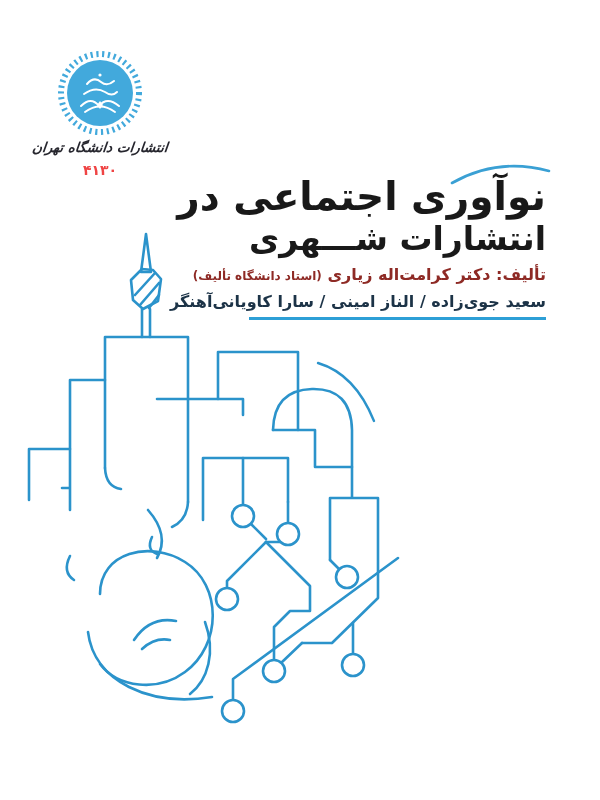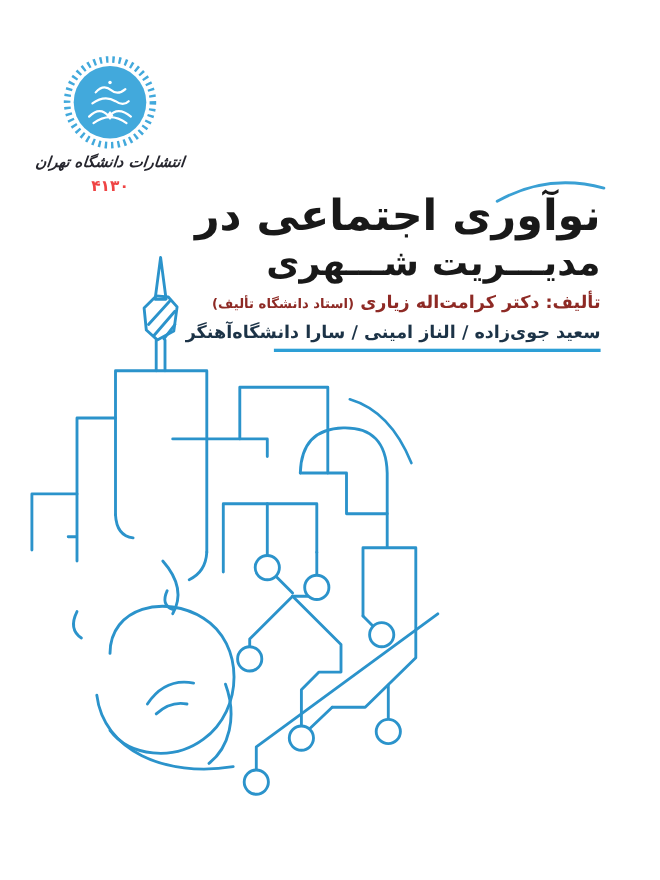--- a/index.html
+++ b/index.html
@@ -119,23 +119,23 @@
     </g>
     <path d="M42,57 L45,61 L48,57 L45,53 Z" fill="#ffffff"></path>
     <circle cx="45" cy="27" r="1.6" fill="#ffffff"></circle>
   </svg>
 </div>
 <div class="abs pub-callig">انتشارات دانشگاه تهران</div>
 <div class="abs pub-code">۴۱۳۰</div>
 
 <div class="abs title-block">
   <div class="title-line1">نوآوری اجتماعی در</div>
-  <div class="title-line2">مدیـــریت شـــهری</div>
+  <div class="title-line2">انتشارات شـــهری</div>
 </div>
 
 <div class="abs byline-block">
   <div class="byline-1">
     <span>تألیف: دکتر کرامت‌اله زیاری</span>
     <span class="byline-note">(استاد دانشگاه تألیف)</span>
   </div>
-  <div class="byline-2">سعید جوی‌زاده / الناز امینی / سارا دانشگاه‌آهنگر</div>
+  <div class="byline-2">سعید جوی‌زاده / الناز امینی / سارا کاویانی‌آهنگر</div>
 </div>
 <div class="abs rule"></div>
 
 </body></html>

